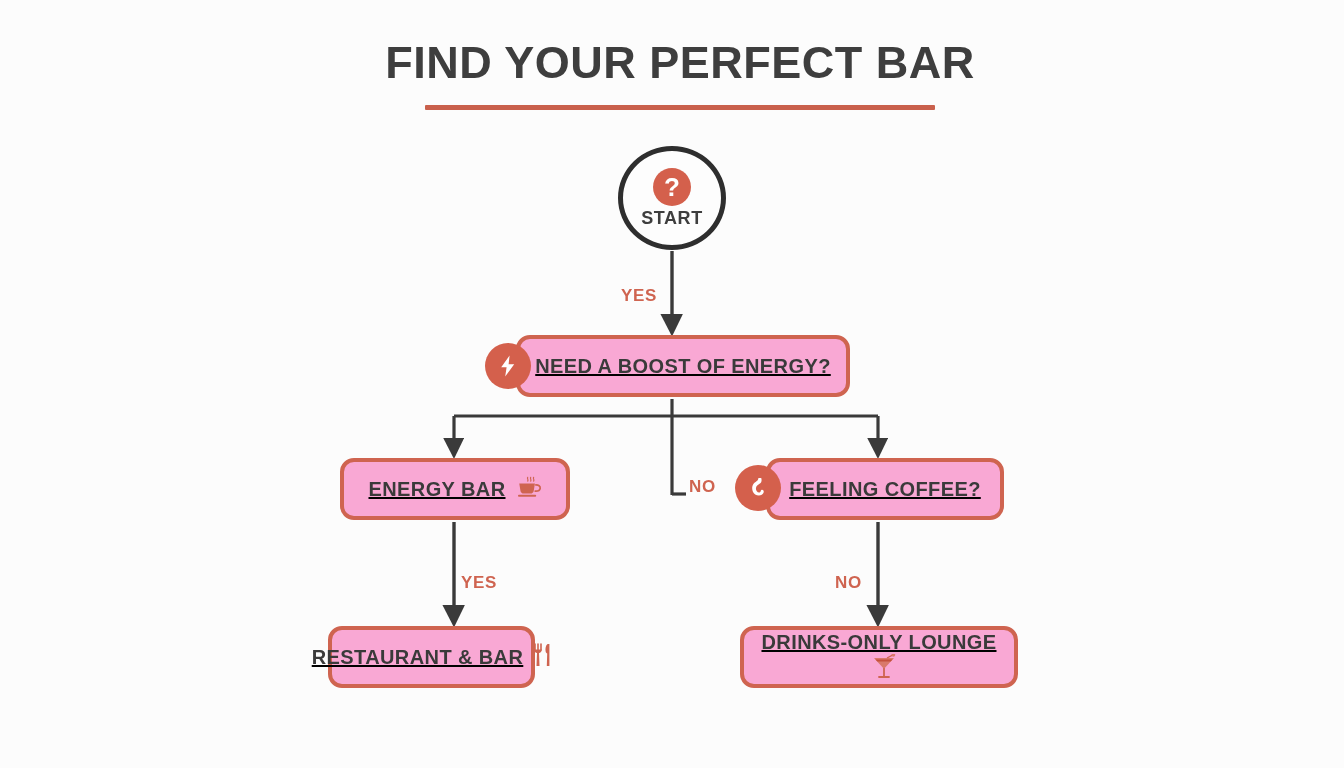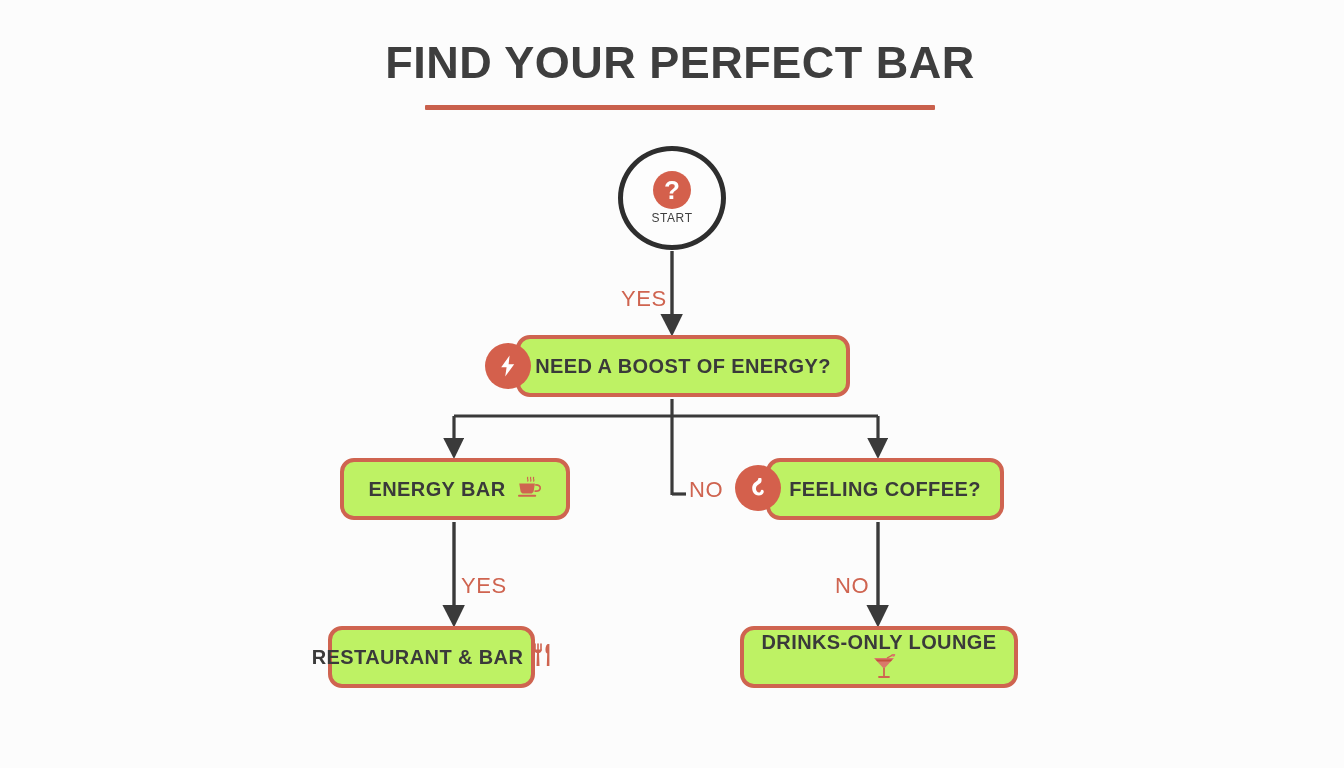--- a/index.html
+++ b/index.html
@@ -72,36 +72,37 @@
     border-radius: 50%;
     background: #d4604c;
     color: #ffffff;
     font-size: 26px;
     font-weight: bold;
     line-height: 38px;
     text-align: center;
     margin-bottom: 2px;
   }
   #start-label {
-    font-size: 12px;
-    font-weight: normal;
+    font-size: 18px;
+    font-weight: bold;
     color: #3e3e3e;
     letter-spacing: 0.6px;
   }
 
   
   .node-box {
     position: absolute;
     box-sizing: border-box;
     border: 4px solid #cf6450;
     border-radius: 14px;
-    background: #bef264;
+    background: #f9a8d4;
     display: flex;
     align-items: center;
     justify-content: center;
+    text-decoration: underline;
   }
   .node-label {
     font-size: 20px;
     font-weight: bold;
     color: #3a3a3a;
     letter-spacing: 0.4px;
     white-space: nowrap;
   }
   .node-emoji {
     font-size: 22px;
@@ -132,22 +133,22 @@
 
   #node-hungry   { left: 766px; top: 458px; width: 238px; height: 62px; }
   #bubble-hungry { left: 735px; top: 465px; }
 
   #node-restaurant { left: 328px; top: 626px; width: 207px; height: 62px; }
   #node-drinks     { left: 740px; top: 626px; width: 278px; height: 62px; flex-direction: column; }
 
   
   .edge-label {
     position: absolute;
-    font-size: 22px;
-    font-weight: normal;
+    font-size: 17px;
+    font-weight: bold;
     color: #cf6450;
     letter-spacing: 0.6px;
   }
   #label-yes-start { left: 621px; top: 286px; }
   #label-no-mid    { left: 689px; top: 477px; }
   #label-yes-coffee{ left: 461px; top: 573px; }
   #label-no-hungry { left: 835px; top: 573px; }
 </style>
 </head>
 <body>

